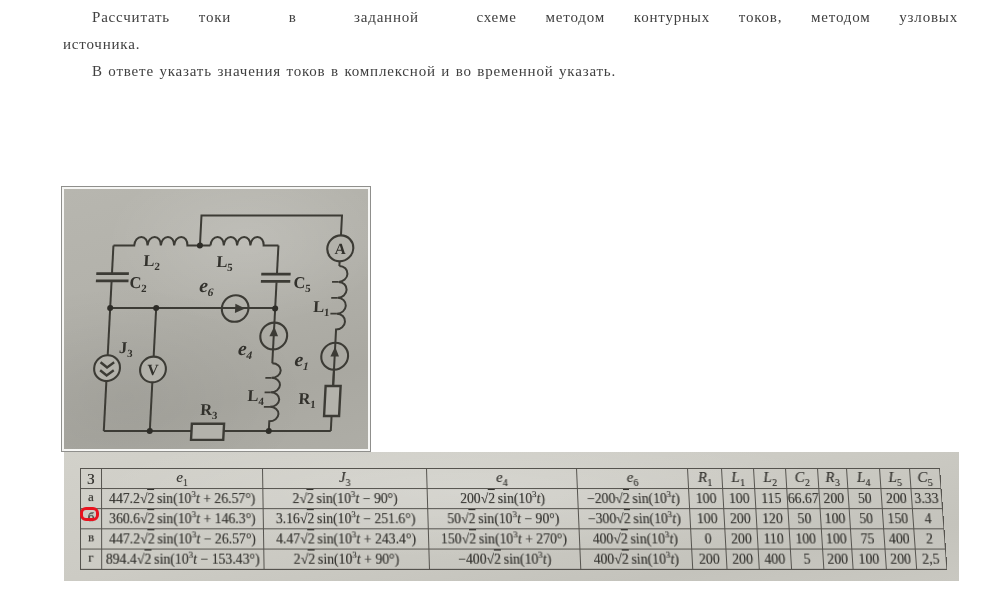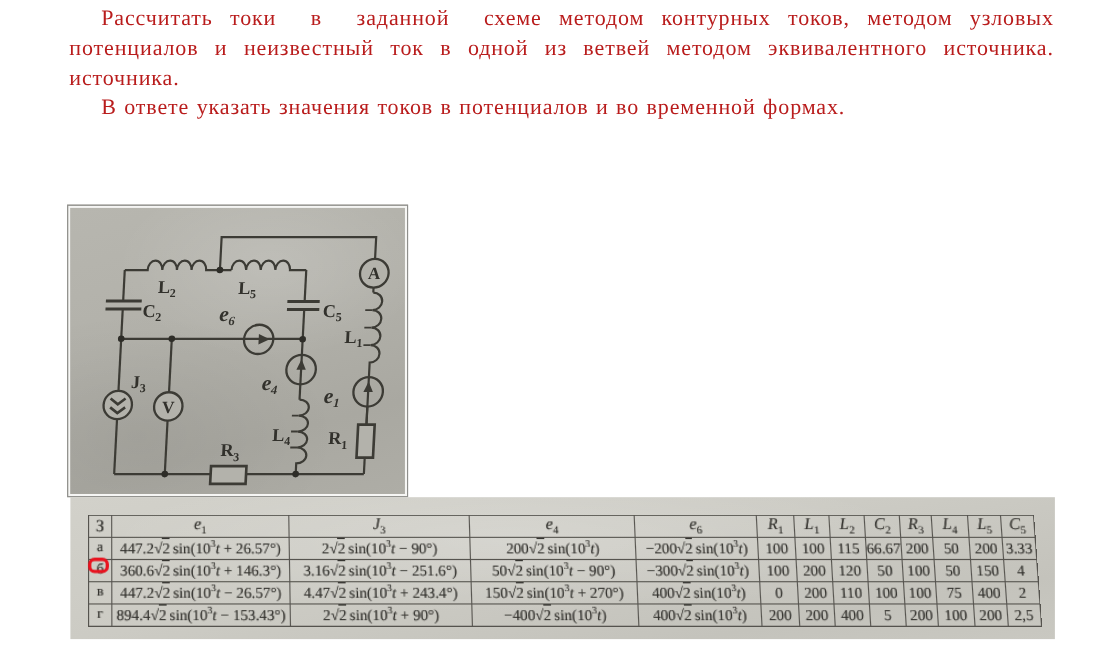--- a/index.html
+++ b/index.html
@@ -1,18 +1,18 @@
 <!DOCTYPE html>
 <html><head>
 <meta charset="utf-8">
 <style>
 html,body{margin:0;padding:0;}
 body{width:1000px;height:602px;background:#ffffff;position:relative;overflow:hidden;
      font-family:"Liberation Serif",serif;}
-.txt{position:absolute;left:63px;top:4px;width:895px;font-size:20px;line-height:27px;color:#b91c1c;letter-spacing:0.8px;word-spacing:1px;}
+.txt{position:absolute;left:63px;top:4px;width:895px;font-size:15px;line-height:27px;color:#404040;letter-spacing:0.8px;word-spacing:1px;}
 .jl{text-align:justify;text-align-last:justify;}
 .ind{text-indent:29px;}
 #photo1{position:absolute;left:61px;top:186px;width:308px;height:264px;
   background:#b6b5ae;border:1px solid #8f8f8c;box-shadow:inset 0 0 0 2px #f6f6f4;}
 #p1tex{position:absolute;left:2px;top:2px;right:2px;bottom:2px;
   background:
    radial-gradient(ellipse 200px 120px at 60% 20%, rgba(255,255,255,0.15), rgba(255,255,255,0) 70%),
    radial-gradient(ellipse 260px 160px at 20% 80%, rgba(0,0,0,0.06), rgba(0,0,0,0) 70%),
    linear-gradient(165deg,#b7b6af 0%,#b2b1aa 40%,#a9a8a1 75%,#aeada6 100%);}
 #cktsvg{position:absolute;left:61px;top:186px;filter:blur(0.25px);}
@@ -34,23 +34,22 @@
 .num{font-size:13.2px;}
 #redcirc{position:absolute;left:79.5px;top:506.5px;width:13.8px;height:8.8px;
   border:3.6px solid #e8131f;border-radius:6px;}
 i{font-style:italic;}
 </style>
 </head>
 <body>
 
 <div class="txt">
 <div class="jl ind">Рассчитать токи&nbsp; в&nbsp; заданной&nbsp; схеме методом контурных токов, методом узловых</div>
-<div class="jl">потенциалов и неизвестный ток в одной из ветвей методом эквивалентного источника.</div>
 <div>источника.</div>
-<div class="ind">В ответе указать значения токов в потенциалов и во временной формах.</div>
+<div class="ind">В ответе указать значения токов в комплексной и во временной указать.</div>
 </div>
 
 <div id="photo1">
     <div id="p1tex"></div>
   </div>
 
 <svg id="cktsvg" width="306" height="263" viewBox="0 0 306 263">
 <g transform="translate(-61 -186) matrix(1 0 -0.052 1 11.2 0)" stroke="#3c3b35" stroke-width="2" fill="none" font-family="Liberation Serif,serif" font-weight="bold">
 
  <path d="M 201.5 245.5 V 215.5 H 342 V 235.4"></path>

